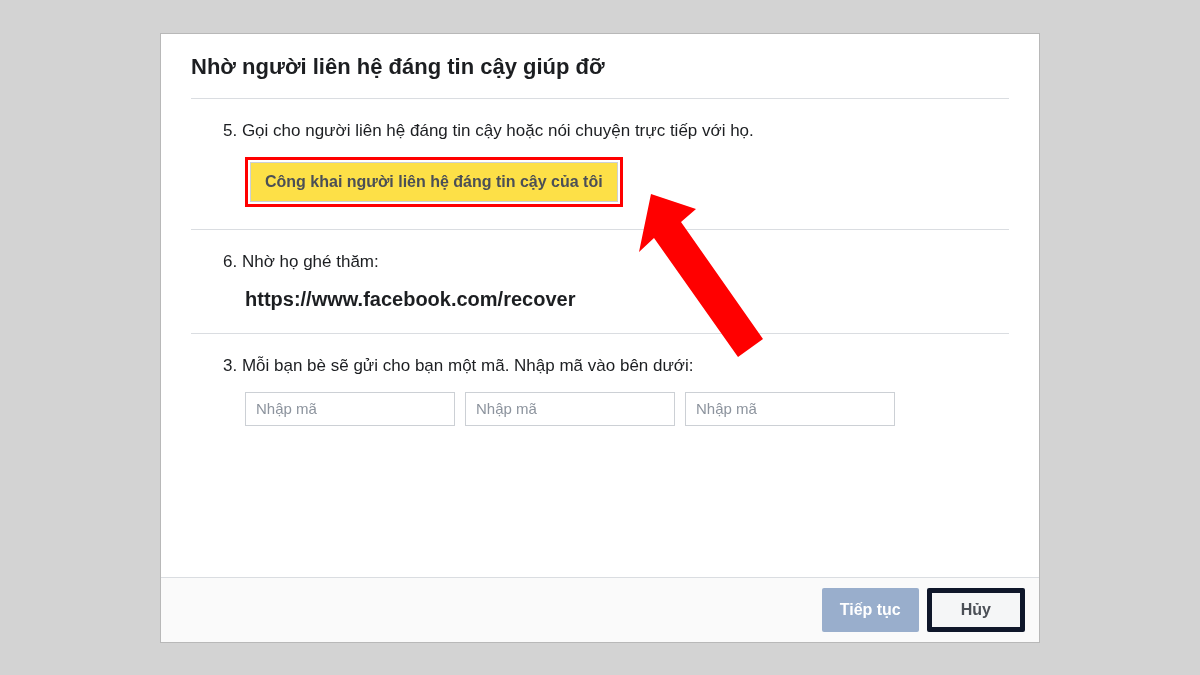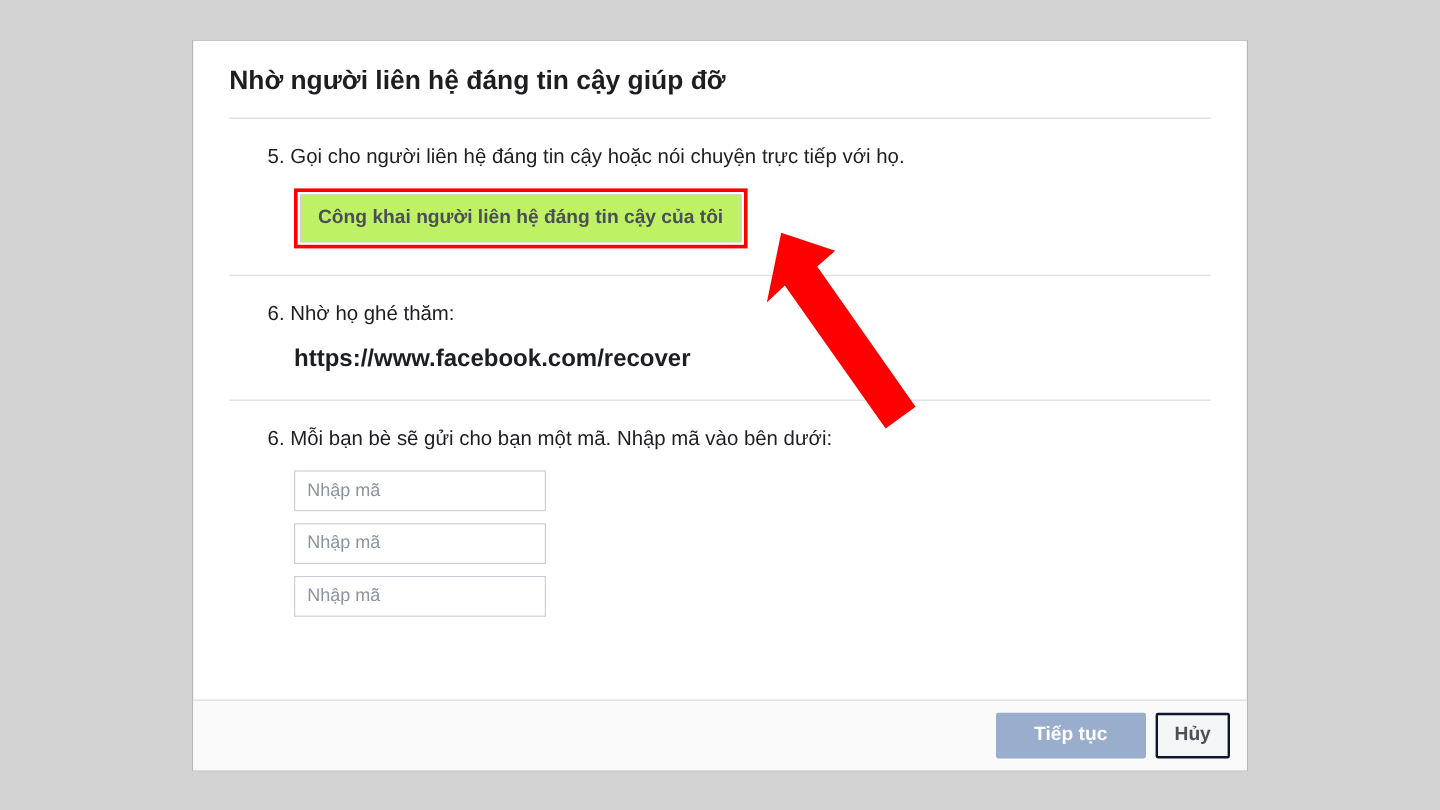--- a/index.html
+++ b/index.html
@@ -47,42 +47,41 @@
       font-weight: 400;
       margin-bottom: 16px;
     }
     .reveal-button-wrapper {
       margin-left: 22px;
       display: inline-block;
       border: 3px solid #ff0000;
       padding: 2px;
     }
     .reveal-button {
-      background: #bef264;
+      background: #fde047;
       border: 1px solid #ccd0d5;
       color: #4b4f56;
       font-size: 16px;
       font-weight: 700;
       padding: 10px 14px;
       cursor: pointer;
       display: block;
       text-align: right;
       font-family: inherit;
     }
     .recover-url {
       color: #1c1e21;
       font-size: 20px;
       font-weight: 700;
       margin-left: 22px;
       margin-top: 4px;
     }
     .code-inputs {
       margin-left: 22px;
       display: flex;
-      flex-direction: column;
       gap: 10px;
     }
     .code-input {
       width: 210px;
       height: 34px;
       border: 1px solid #ccd0d5;
       padding: 6px 10px;
       font-size: 15px;
       color: #1c1e21;
       font-family: inherit;
@@ -101,32 +100,32 @@
       display: flex;
       justify-content: flex-end;
       gap: 8px;
     }
     .btn-primary {
       background: #99aecc;
       color: #fff;
       border: none;
       font-size: 16px;
       font-weight: 700;
-      padding: 8px 32px;
+      padding: 8px 18px;
       border-radius: 2px;
       cursor: pointer;
       font-family: inherit;
     }
     .btn-secondary {
       background: #f5f6f7;
       color: #4b4f56;
-      border: 2px solid #0f172a;
+      border: 5px solid #0f172a;
       font-size: 16px;
       font-weight: 700;
-      padding: 8px 14px;
+      padding: 8px 29px;
       border-radius: 2px;
       cursor: pointer;
       font-family: inherit;
     }
     .arrow-annotation {
       position: absolute;
       pointer-events: none;
     }
   </style>
 </head>
@@ -142,21 +141,21 @@
         <button class="reveal-button">Công khai người liên hệ đáng tin cậy của tôi</button>
       </div>
     </div>
 
     <div class="step-section">
       <p class="step-text">6. Nhờ họ ghé thăm:</p>
       <p class="recover-url">https://www.facebook.com/recover</p>
     </div>
 
     <div class="step-section">
-      <p class="step-text">6. Mỗi bạn bè sẽ gửi cho bạn một mã. Nhập mã vào bên dưới:</p>
+      <p class="step-text">3. Mỗi bạn bè sẽ gửi cho bạn một mã. Nhập mã vào bên dưới:</p>
       <div class="code-inputs">
         <input type="text" class="code-input" placeholder="Nhập mã" style="">
         <input type="text" class="code-input" placeholder="Nhập mã" style="">
         <input type="text" class="code-input" placeholder="Nhập mã" style="">
       </div>
     </div>
   </div>
 
   <svg class="arrow-annotation" width="160" height="260" style="left:460px; top:140px;">
     <defs></defs>

